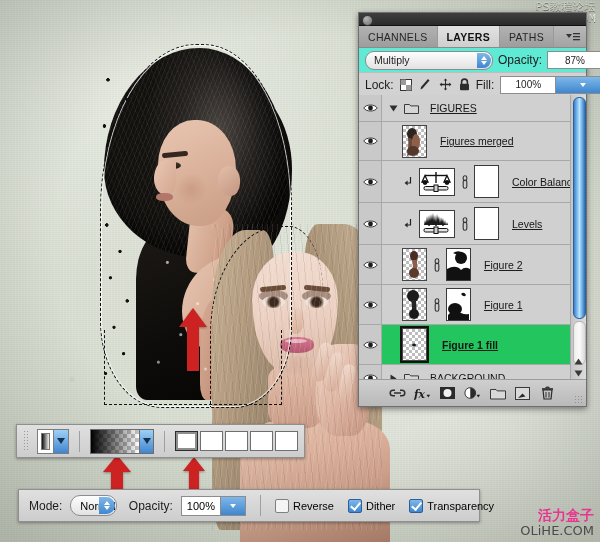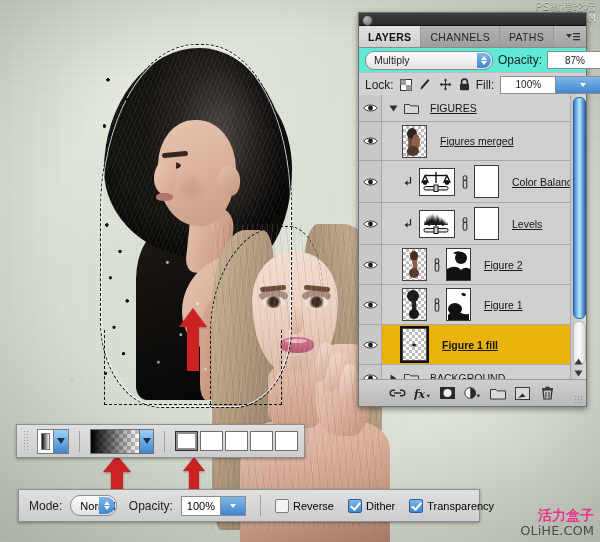--- a/index.html
+++ b/index.html
@@ -285,21 +285,21 @@
   .lockicons{display:flex;align-items:center;gap:7px;}
 
   .layers-list{
     position:absolute;left:0;top:82px;right:0;bottom:27px;
     background:#cfcfcf;overflow:hidden;text-decoration:underline;
   }
   .lrow{
     display:flex;align-items:center;height:100%;
     border-bottom:1px solid #a8a8a8;background:#d0d0d0;position:relative;
   }
-  .lrow.sel{background:#eab308;}
+  .lrow.sel{background:#22c55e;}
   .eyecell{
     width:22px;height:100%;display:flex;align-items:center;justify-content:center;
     border-right:1px solid #a8a8a8;background:#c9c9c9;flex:0 0 22px;
   }
   .lcontent{display:flex;align-items:center;gap:5px;padding-left:6px;flex:1;min-width:0;height:100%;}
   .lname{font-size:10.5px;color:#151515;white-space:nowrap;}
   .lname.bold{font-weight:bold;}
   .thumb{
     width:23px;height:31px;border:1px solid #454545;background:#fff;flex:0 0 23px;position:relative;overflow:hidden;
   }
@@ -498,22 +498,22 @@
     <div class="cn">活力盒子</div>
     <div class="en">OLiHE.COM</div>
   </div>
 
   <div class="panel">
     <div class="panel-titlebar">
       <div class="dot"></div>
     </div>
 
     <div class="tabs">
+      <div class="tab">CHANNELS</div>
       <div class="tab active">LAYERS</div>
-      <div class="tab">CHANNELS</div>
       <div class="tab">PATHS</div>
       <div class="panel-menu">
         <svg width="14" height="10" viewBox="0 0 14 10">
           <polygon points="0,2 6,2 3,6" fill="#333"></polygon>
           <rect x="7" y="1" width="7" height="1.3" fill="#333"></rect>
           <rect x="7" y="4" width="7" height="1.3" fill="#333"></rect>
           <rect x="7" y="7" width="7" height="1.3" fill="#333"></rect>
         </svg>
       </div>
     </div>

